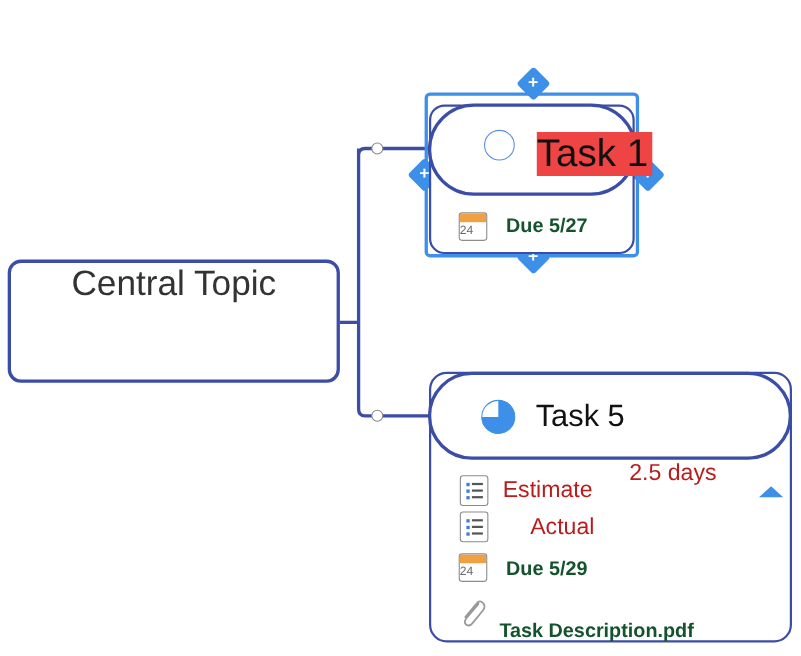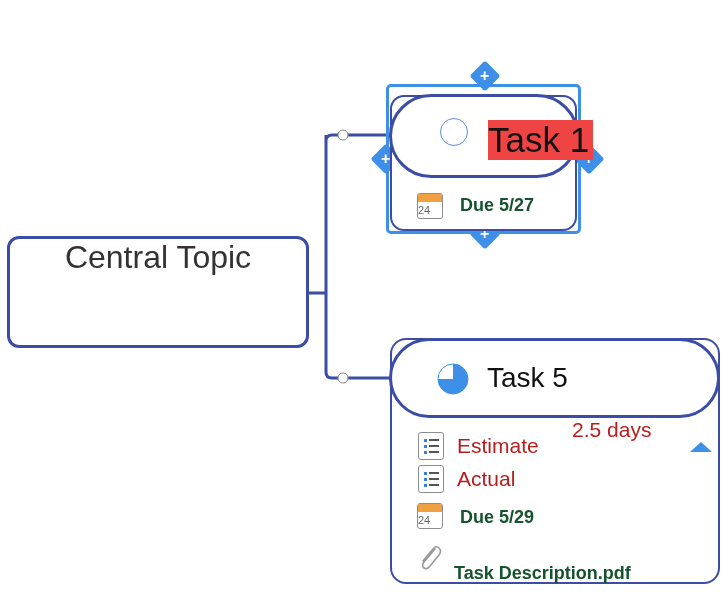--- a/index.html
+++ b/index.html
@@ -121,21 +121,21 @@
 <div class="abs tri"></div>
 
 <div class="list-icon" style="left:418px;top:465px;">
   <i style="top:6px"></i>
     <b style="top:6px"></b>
     <i style="top:12px"></i>
     <b style="top:12px"></b>
     <i style="top:18px"></i>
     <b style="top:18px"></b>
 </div>
-<div class="abs row-text" style="left:457px;top:467px;text-align:center;">Actual</div>
+<div class="abs row-text" style="left:482px;top:467px;text-align:center;">Actual</div>
 
 <div class="cal" style="left:417px;top:503px;">
   <div class="top"></div>
     <div class="num">24</div>
 </div>
 <div class="abs meta-text" style="left:460px;top:507px;">Due 5/29</div>
 
 <svg class="abs" style="left:416px;top:543px;width:28px;height:30px;" viewBox="0 0 28 30">
   <path d="M19 6 L8 19 Q5 23 8 25 Q11 27 14 23 L23 12 Q26 8 23 5 Q20 2 17 6 L7 18" fill="none" stroke="#999" stroke-width="1.6" stroke-linecap="round"></path>
 </svg>

